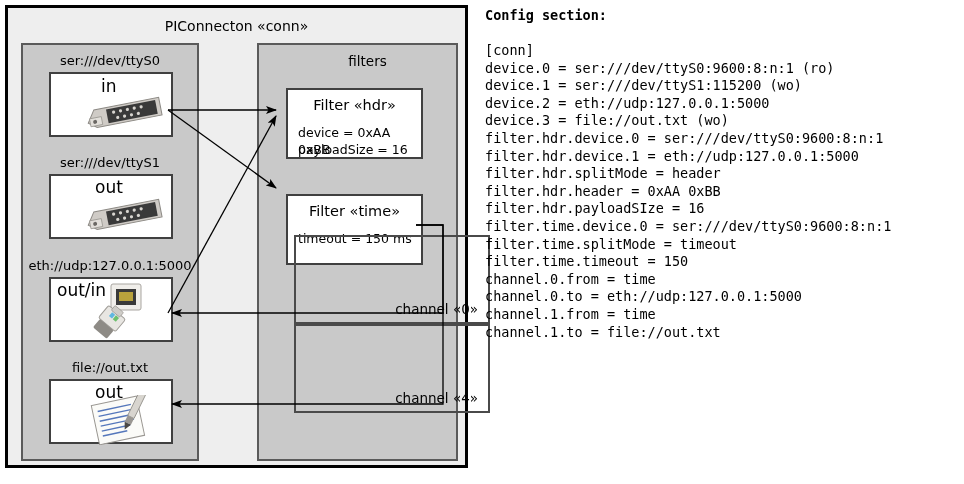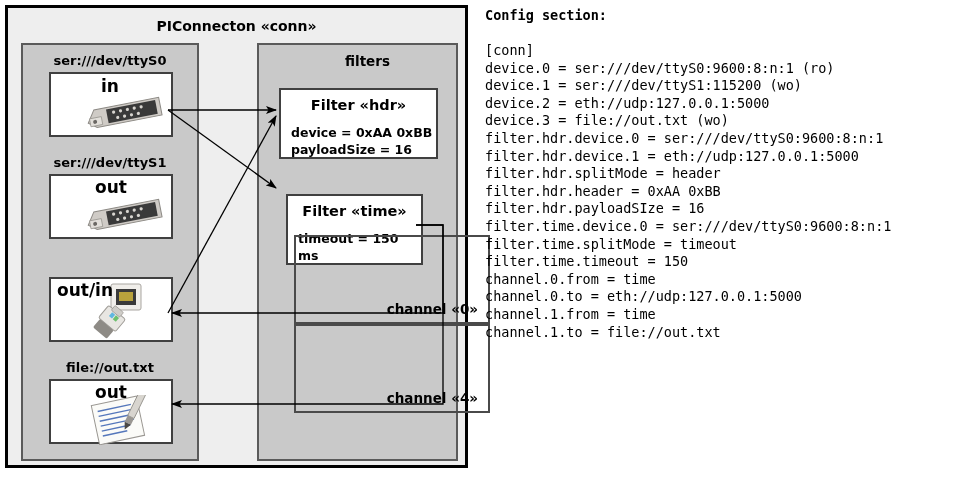--- a/index.html
+++ b/index.html
@@ -11,21 +11,21 @@
     width: 964px; height: 484px;
     font-family: "DejaVu Sans", "Liberation Sans", sans-serif;
     position: relative;
     overflow: hidden;
   }
 
   
   #diagram {
     position: absolute;
     left: 0; top: 0;
-    width: 478px; height: 484px; font-weight: bold;
+    width: 478px; height: 484px;
   }
 
   .outer-frame {
     position: absolute;
     left: 5px; top: 5px;
     width: 463px; height: 463px;
     background: #eeeeee;
     border: 3px solid #000000;
   }
 
@@ -198,20 +198,21 @@
                 <circle cx="43" cy="26" r="1.6"></circle>
               <circle cx="50" cy="26" r="1.6"></circle>
                 <circle cx="57" cy="26" r="1.6"></circle>
             </g>
             <path d="M8 22 L20 22 L20 30 L8 30 Z" fill="#e2dfda" stroke="#9a9792" stroke-width="0.8"></path>
             <circle cx="13" cy="26" r="2" fill="#6b6864"></circle>
           </g>
         </svg>
       </div>
 
+      <div class="dev-label" style="top:213px;">eth://udp:127.0.0.1:5000</div>
       <div class="devbox" style="left:26px; top:232px; width:124px; height:65px;padding-left:28px;">
         <div class="dev-io" style="left:6px; top:1px;">out/in</div>
         <svg class="pic" style="left:42px; top:3px;" width="78" height="58" viewBox="0 0 78 58">
           <rect x="18" y="2" width="30" height="26" rx="2" fill="#f0eeea" stroke="#a9a6a1" stroke-width="1"></rect>
           <rect x="23" y="7" width="20" height="16" fill="#3a3a3a"></rect>
           <rect x="26" y="10" width="14" height="9" fill="#b9a23c"></rect>
           <g transform="rotate(40 20 40)">
             <rect x="6" y="30" width="22" height="16" rx="2" fill="#e8e6e2" stroke="#9f9c97" stroke-width="1"></rect>
             <rect x="11" y="26" width="11" height="6" rx="1" fill="#cfcdc8" stroke="#9f9c97" stroke-width="0.8"></rect>
             <rect x="8" y="46" width="18" height="11" rx="2" fill="#8e8b86"></rect>
@@ -243,21 +244,21 @@
           </g>
         </svg>
       </div>
 
     </div>
 
     <div class="panel filtpanel">
 
       <div class="panel-title" style="top:8px;">filters</div>
 
-      <div class="filtbox" style="left:20px; top:43px; width:159px; height:71px;">
+      <div class="filtbox" style="left:27px; top:43px; width:137px; height:71px;">
         <div class="filt-title">Filter «hdr»</div>
         <div class="filt-props">device = 0xAA 0xBB</div>
         <div class="filt-props" style="top:51px;">payloadSize = 16</div>
       </div>
 
       <div class="filtbox" style="left:27px; top:149px; width:137px; height:71px;">
         <div class="filt-title">Filter «time»</div>
         <div class="filt-props">timeout = 150 ms</div>
       </div>
 

